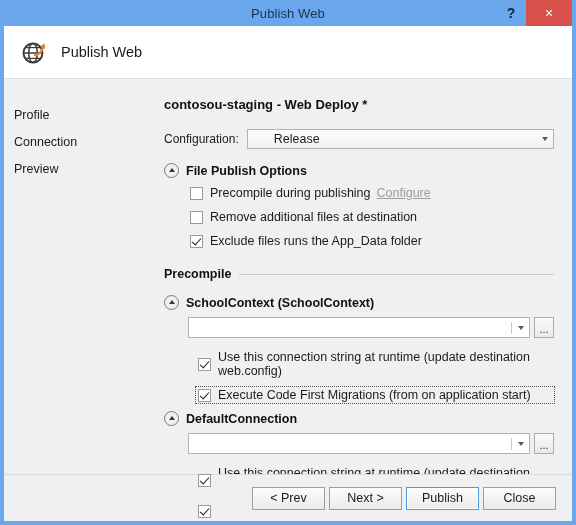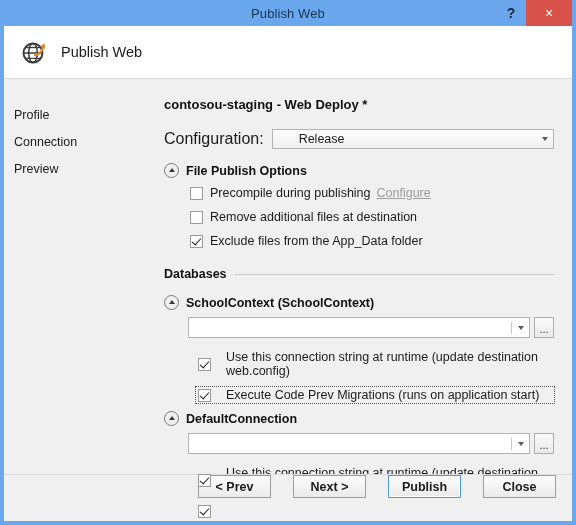--- a/index.html
+++ b/index.html
@@ -155,21 +155,21 @@
     color: #111111;
     margin: 0 0 17px 0;
   }
 
   .config-row {
     display: flex;
     align-items: center;
     margin-bottom: 14px;
   }
   .config-label {
-    font-size: 16px;
+    font-size: 12px;
     color: #1b1b1b;
     margin-right: 8px;
   }
 
   
   .combo {
     position: relative;
     height: 20px;
     background: #ffffff;
     border: 1px solid #b4b4b4;
@@ -249,21 +249,21 @@
   }
 
   
   .check-row {
     display: flex;
     align-items: center;
     margin-bottom: 8px;
     padding: 1px 2px;
   }
   .check-row.indent  { margin-left: 24px; }
-  .check-row.indent2 { margin-left: 32px; gap: 8px; }
+  .check-row.indent2 { margin-left: 32px; }
   .check-row.focused {
     outline: 1px dotted #555555;
     outline-offset: 0px;
   }
   .checkbox {
     width: 13px;
     height: 13px;
     flex: 0 0 13px;
     box-sizing: border-box;
     border: 1px solid #9a9a9a;
@@ -354,25 +354,24 @@
     cursor: pointer;
   }
 
   
   .footer {
     flex: 0 0 auto;
     height: 46px;
     border-top: 1px solid #dcdcdc;
     background: #f0f0f0;
     display: flex;
-    align-items: flex-start;
+    align-items: center;
     justify-content: flex-end;
     padding-right: 16px;
-    gap: 22px;
-    font-weight: bold;
+    gap: 4px;
   }
   .btn {
     width: 73px;
     height: 23px;
     box-sizing: border-box;
     border: 1px solid #9d9d9d;
     background: linear-gradient(#fcfcfc, #ebebeb);
     font-size: 12.5px;
     color: #1b1b1b;
     display: flex;
@@ -457,25 +456,25 @@
           <span class="link disabled">Configure</span>
         </div>
 
         <div class="check-row indent">
           <span class="checkbox"></span>
           <span class="check-label">Remove additional files at destination</span>
         </div>
 
         <div class="check-row indent">
           <span class="checkbox checked"></span>
-          <span class="check-label">Exclude files from the App_Data folder</span>
+          <span class="check-label">Exclude files runs the App_Data folder</span>
         </div>
 
         <div class="group-head">
-          <span class="group-head-label">Databases</span>
+          <span class="group-head-label">Precompile</span>
           <span class="group-rule"></span>
         </div>
 
         <div class="expander-row">
           <span class="expander-btn">
               <span class="chev"></span>
             </span>
           <span class="expander-label">SchoolContext (SchoolContext)</span>
         </div>
         <div class="conn-row">
@@ -488,21 +487,21 @@
           </div>
           <div class="browse-btn">...</div>
         </div>
 
         <div class="check-row indent2">
           <span class="checkbox checked"></span>
           <span class="check-label">Use this connection string at runtime (update destination web.config)</span>
         </div>
         <div class="check-row indent2 focused">
           <span class="checkbox checked"></span>
-          <span class="check-label">Execute Code Prev Migrations (runs on application start)</span>
+          <span class="check-label">Execute Code First Migrations (from on application start)</span>
         </div>
 
         <div class="expander-row">
           <span class="expander-btn">
               <span class="chev"></span>
             </span>
           <span class="expander-label">DefaultConnection</span>
         </div>
         <div class="conn-row">
           <div class="conn-combo">

